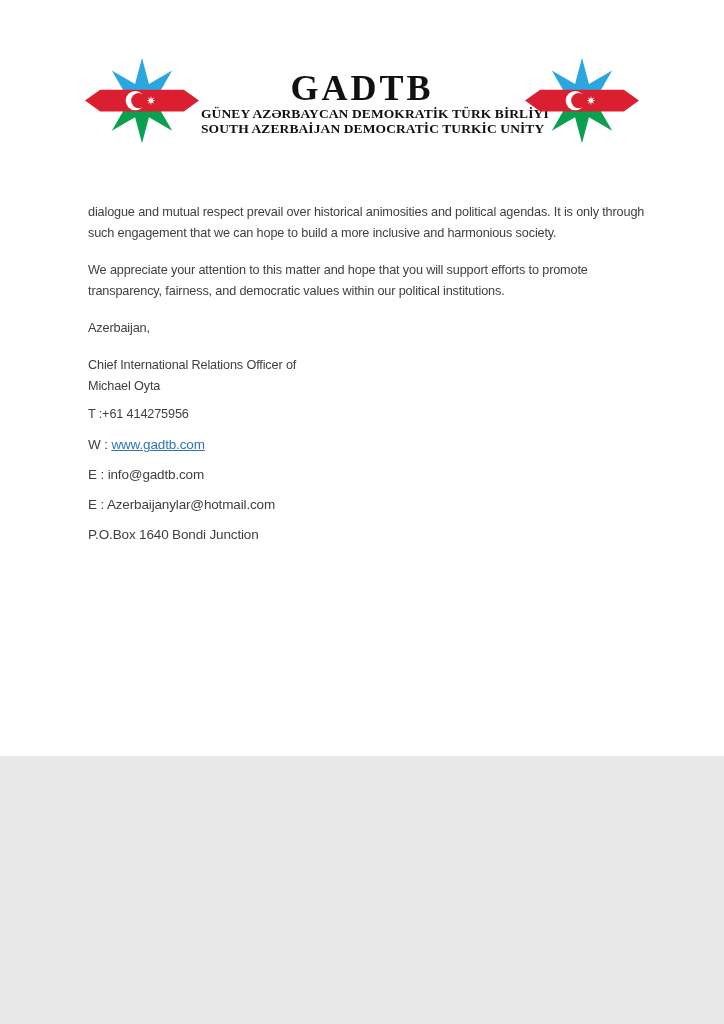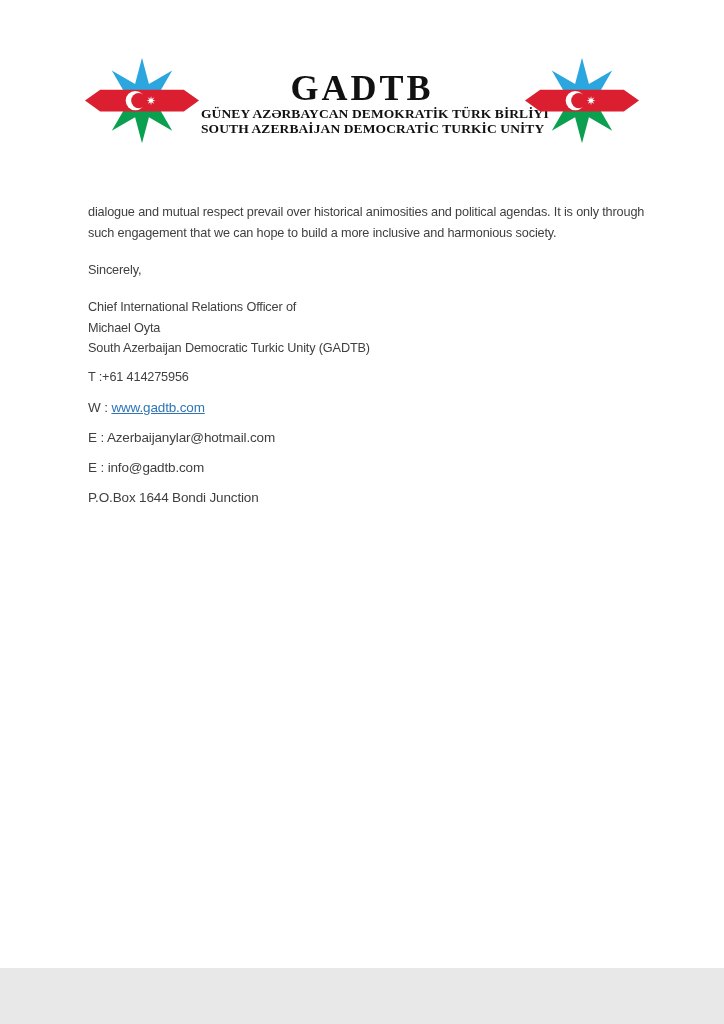--- a/index.html
+++ b/index.html
@@ -1,17 +1,17 @@
 <!DOCTYPE html>
 <html style="--logo-blue: #2CA6DE; --logo-green: #0BA050; --logo-red: #DB1F30; --logo-emblem: #FFFFFF; --text-color: #3F3F3F; --link-color: #2E75B6;"><head>
 <meta charset="utf-8">
 <style>
   html,body{margin:0;padding:0;background:#e8e8e8;}
   .page{
-    width:724px;height:968px;background:#ffffff;margin:0 auto;
+    width:724px;height:756px;background:#ffffff;margin:0 auto;
     position:relative;overflow:hidden;
     font-family:"Liberation Sans", sans-serif;
   }
   
   .letterhead{
     display:flex;justify-content:center;align-items:center;
     padding-top:55px;gap:1px;
   }
   .logo{width:114px;height:95px;flex:0 0 auto;display:block;}
   .letterhead-text{
@@ -86,34 +86,34 @@
 
     <svg class="logo" viewBox="0 0 120 100">
       <use href="#gadtb-star"></use>
     </svg>
   </div>
 
   <div class="letter-body">
 
     <p class="para">dialogue and mutual respect prevail over historical animosities and political agendas. It is only through such engagement that we can hope to build a more inclusive and harmonious society.</p>
 
+    <p class="para">We appreciate your attention to this matter and hope that you will support efforts to promote transparency, fairness, and democratic values within our political institutions.</p>
 
-    <p class="closing">Sincerely,</p>
+    <p class="closing">Azerbaijan,</p>
 
     <div class="signature">
       <div>Chief International Relations Officer of</div>
       <div>Michael Oyta</div>
-      <div>South Azerbaijan Democratic Turkic Unity (GADTB)</div>
     </div>
 
     <p class="contact-line">T :+61 414275956</p>
 
     <p class="contact-line contact-big"><span>W : </span><a class="web-link">www.gadtb.com</a></p>
 
+    <p class="contact-line contact-big">E : info@gadtb.com</p>
+
     <p class="contact-line contact-big">E : Azerbaijanylar@hotmail.com</p>
 
-    <p class="contact-line contact-big">E : info@gadtb.com</p>
-
-    <p class="contact-line contact-big">P.O.Box 1644 Bondi Junction</p>
+    <p class="contact-line contact-big">P.O.Box 1640 Bondi Junction</p>
 
 
   </div>
 </div>
 
 </body></html>

